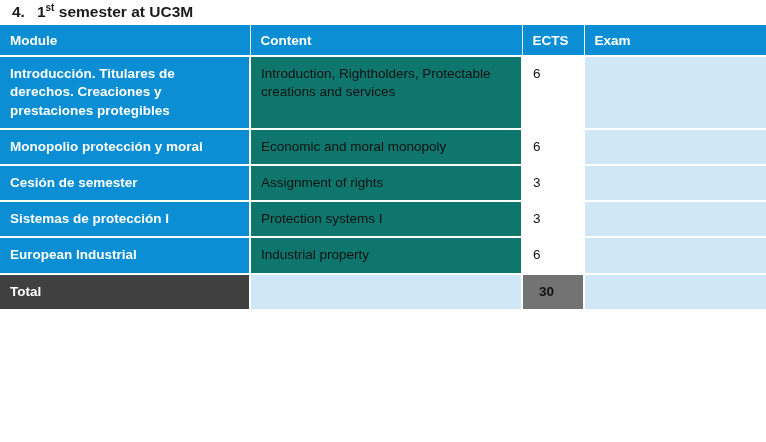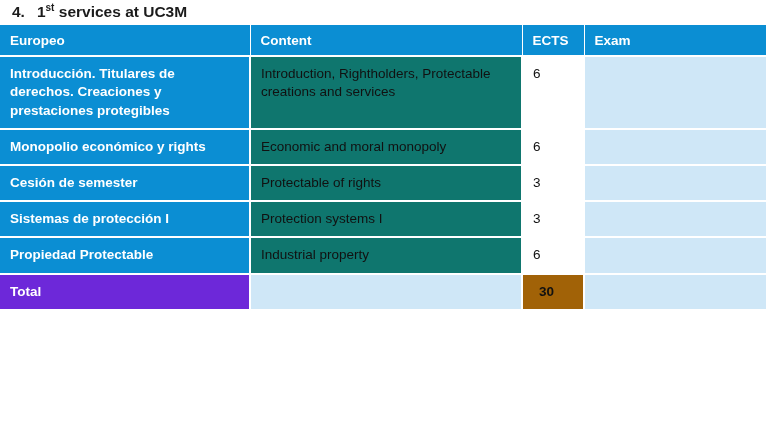--- a/index.html
+++ b/index.html
@@ -81,92 +81,92 @@
     color: #111111;
   }
   tbody td.ects {
     background: #ffffff;
     color: #111111;
   }
   tbody td.exam {
     background: #cfe7f7;
   }
   tbody tr.total td.module {
-    background: #6d28d9;
+    background: #404040;
     color: #ffffff;
     font-weight: bold;
   }
   tbody tr.total td.content {
     background: #cfe7f7;
   }
   tbody tr.total td.ects {
-    background: #a16207;
+    background: #737373;
     font-weight: bold;
     color: #111111;
     padding-left: 16px;
   }
   tbody tr.total td.exam {
     background: #cfe7f7;
   }
   tbody td:first-child { border-left: none; }
   tbody td:last-child { border-right: none; }
   tbody tr:last-child td { border-bottom: none; }
 </style>
 </head>
 <body>
 
 <div class="page">
 
   <div class="heading">
     <span class="num">4.</span>
-    <span class="title"><span>1</span><sup>st</sup><span> services at UC3M</span></span>
+    <span class="title"><span>1</span><sup>st</sup><span> semester at UC3M</span></span>
   </div>
 
   <table class="course">
     <colgroup>
       <col class="c-module">
       <col class="c-content">
       <col class="c-ects">
       <col class="c-exam">
     </colgroup>
     <thead>
       <tr>
-        <th>Europeo</th>
+        <th>Module</th>
         <th>Content</th>
         <th>ECTS</th>
         <th>Exam</th>
       </tr>
     </thead>
     <tbody>
       <tr>
         <td class="module">Introducción. Titulares de derechos. Creaciones y prestaciones protegibles</td>
         <td class="content">Introduction, Rightholders, Protectable creations and services</td>
         <td class="ects">6</td>
         <td class="exam"></td>
       </tr>
       <tr>
-        <td class="module">Monopolio económico y rights</td>
+        <td class="module">Monopolio protección y moral</td>
         <td class="content">Economic and moral monopoly</td>
         <td class="ects">6</td>
         <td class="exam"></td>
       </tr>
       <tr>
         <td class="module">Cesión de semester</td>
-        <td class="content">Protectable of rights</td>
+        <td class="content">Assignment of rights</td>
         <td class="ects">3</td>
         <td class="exam"></td>
       </tr>
       <tr>
         <td class="module">Sistemas de protección I</td>
         <td class="content">Protection systems I</td>
         <td class="ects">3</td>
         <td class="exam"></td>
       </tr>
       <tr>
-        <td class="module">Propiedad Protectable</td>
+        <td class="module">European Industrial</td>
         <td class="content">Industrial property</td>
         <td class="ects">6</td>
         <td class="exam"></td>
       </tr>
       <tr class="total">
         <td class="module">Total</td>
         <td class="content"></td>
         <td class="ects">30</td>
         <td class="exam"></td>
       </tr>

